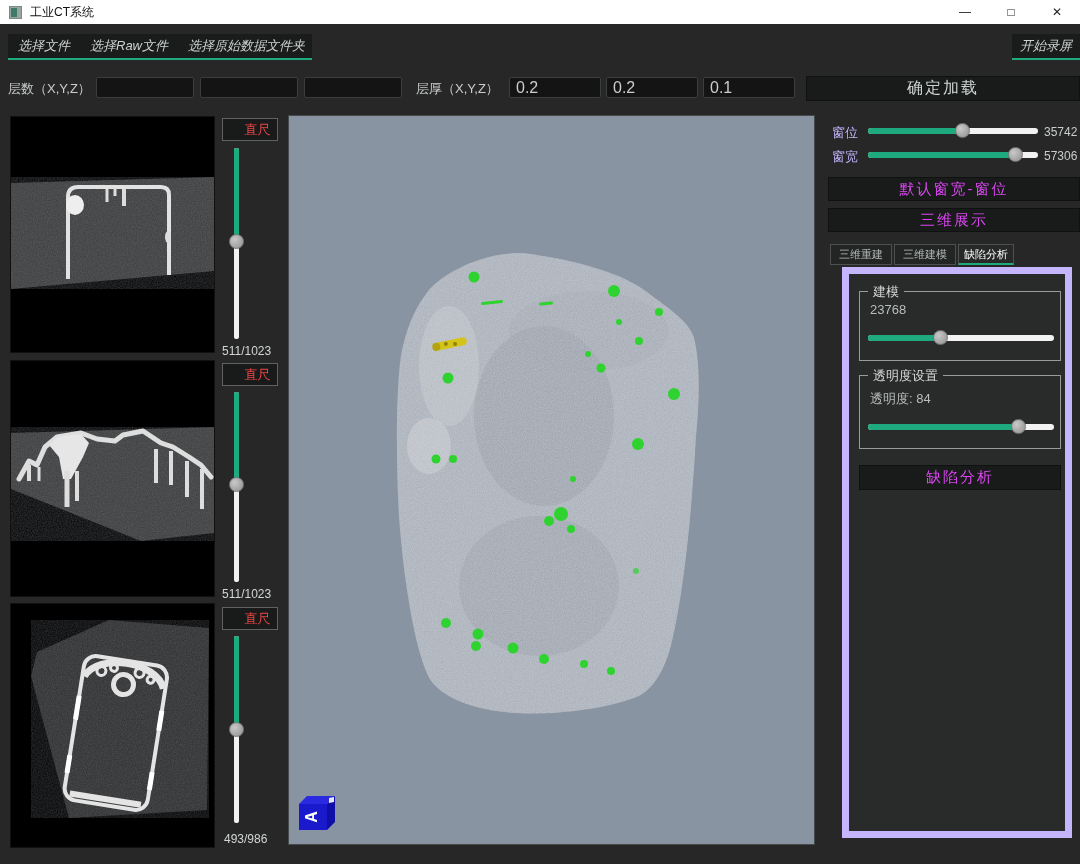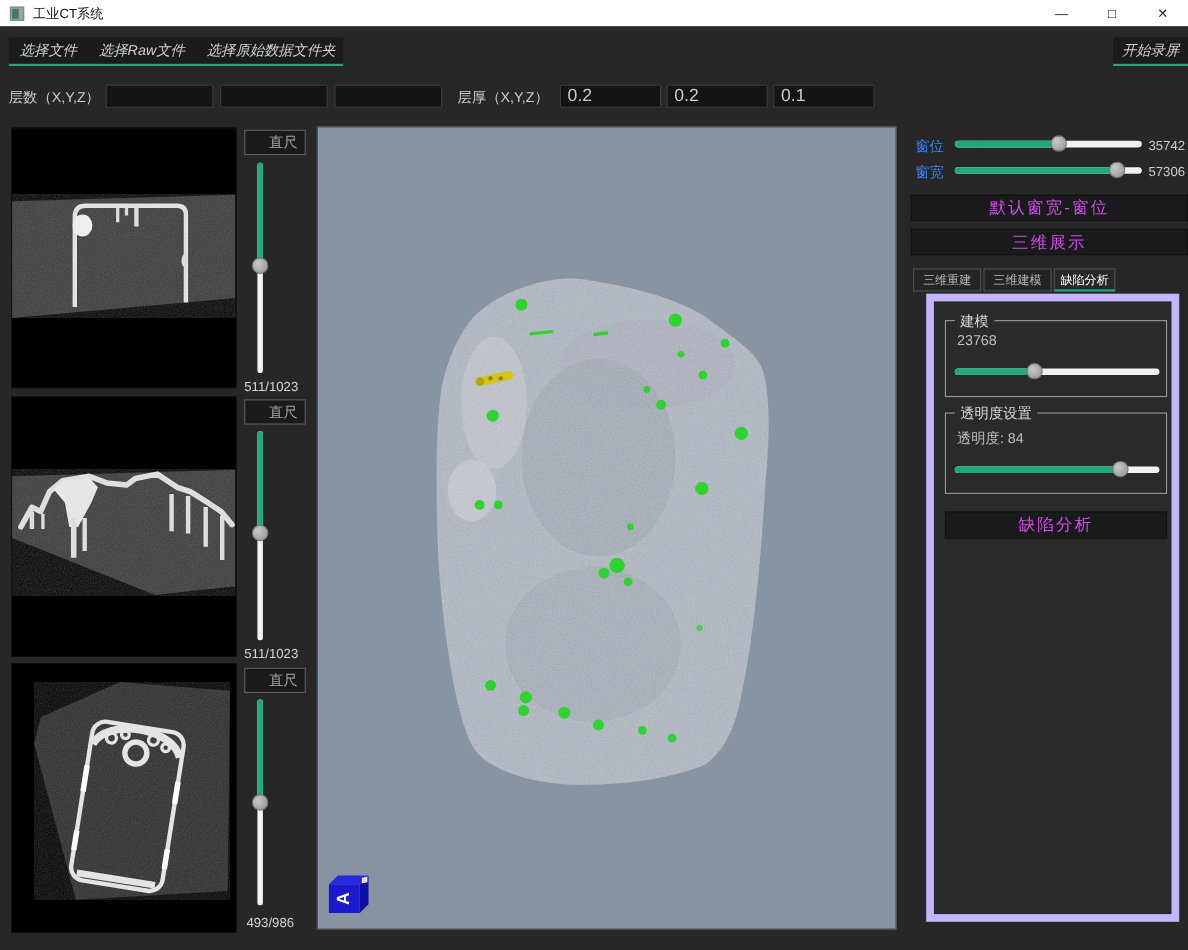--- a/index.html
+++ b/index.html
@@ -33,34 +33,34 @@
             border-radius:2px; color:#c9cdcc; font-size:16px; padding:0 6px;
             font-family:"Liberation Sans","DejaVu Sans",sans-serif; }
   .loadbtn { position:absolute; left:806px; top:12px; width:274px; height:25px; background:#191b1b;
              color:#cfd4d3; font-size:16px; letter-spacing:2px; border:1px solid #101212;
              display:flex; align-items:center; justify-content:center; }
 
   
   .thumb { position:absolute; left:10px; width:205px; background:#000; border:1px solid #111; }
   .slidercol { position:absolute; left:221px; width:64px; }
   .rulerbtn { position:absolute; left:1px; top:0; width:56px; height:23px; background:#191b1b;
-              border:1px solid #5e6362; color:#a3a3a3; font-size:13px;
+              border:1px solid #5e6362; color:#ef4444; font-size:13px;
               display:flex; align-items:center; justify-content:center;padding-left:15px; }
   .vtrack { position:absolute; width:5px; border-radius:2px; background:#f2f2f2; }
   .vfill  { position:absolute; left:0; top:0; width:5px; border-radius:2px; background:#1fa97e; }
   .vthumb { position:absolute; left:-5px; width:15px; height:15px; border-radius:50%;
             background:radial-gradient(circle at 35% 35%, #c9c9c9, #8f8f8f); border:1px solid #777; }
   .slicepos { position:absolute; color:#d2d6d5; font-size:12px; white-space:nowrap; }
 
   
   .viewport { position:absolute; left:288px; top:115px; width:527px; height:730px;
               background:#8994a3; border:1px solid #454a4a; }
 
   
-  .rp-label { position:absolute; color:#3b82f6; font-size:13px; }
+  .rp-label { position:absolute; color:#c4b5fd; font-size:13px; }
   .rp-value { position:absolute; color:#c9cdcc; font-size:12px; }
   .htrack { position:absolute; height:6px; border-radius:3px; background:#f2f2f2; }
   .hfill  { position:absolute; left:0; top:0; height:6px; border-radius:3px; background:#1fa97e; }
   .hthumb { position:absolute; top:-5px; width:15px; height:15px; border-radius:50%;
             background:radial-gradient(circle at 35% 35%, #c9c9c9, #8f8f8f); border:1px solid #777; }
   .rpbtn { position:absolute; left:828px; width:252px; height:24px; background:#191b1b;
            border:1px solid #101212; color:#d946ef; font-size:15px; letter-spacing:2px;
            display:flex; align-items:center; justify-content:center; }
   .tab { position:absolute; top:244px; height:21px; background:#232525; border:1px solid #4c5050;
          color:#b4b9b8; font-size:11px; display:flex; align-items:center; justify-content:center; }
@@ -113,20 +113,21 @@
 
   <div class="params">
     <div class="plabel" style="left:8px">层数（X,Y,Z）</div>
     <input class="pinput" style="left: 96px; width: 98px;" value="">
     <input class="pinput" style="left: 200px; width: 98px;" value="">
     <input class="pinput" style="left: 304px; width: 98px;" value="">
     <div class="plabel" style="left:416px">层厚（X,Y,Z）</div>
     <input class="pinput" style="left: 509px; width: 92px;" value="0.2">
     <input class="pinput" style="left: 606px; width: 92px;" value="0.2">
     <input class="pinput" style="left: 703px; width: 92px;" value="0.1">
+    <div class="loadbtn">确定加载</div>
   </div>
 
   <div class="thumb" style="top:116px;height:237px">
     <svg width="203" height="235" viewBox="0 0 203 235">
       <rect width="203" height="235" fill="#000"></rect>
       <polygon points="0,66 203,60 203,154 0,172" fill="#3a3a3a"></polygon>
       <polygon points="0,66 203,60 203,154 0,172" fill="#777" filter="url(#grainD)" opacity="0.5"></polygon>
       <path d="M57,162 L57,80 Q57,70 67,70 L150,70 Q158,70 158,78 L158,158" fill="none" stroke="#e2e2e2" stroke-width="4"></path>
       <ellipse cx="64" cy="88" rx="9" ry="10" fill="#eee"></ellipse>
       <line x1="96" y1="72" x2="96" y2="85" stroke="#ddd" stroke-width="3"></line>

